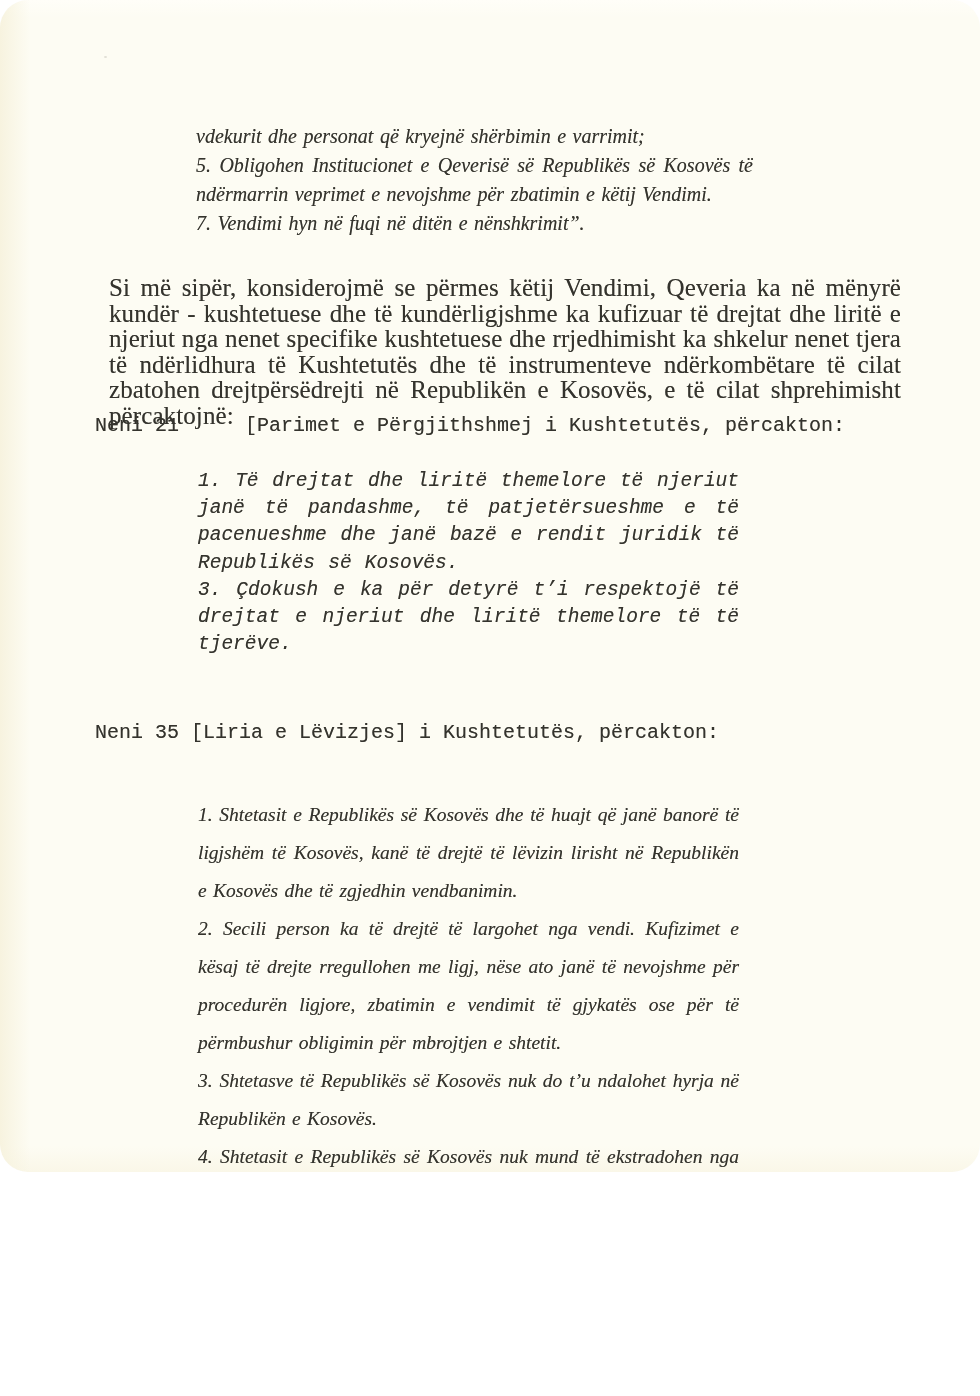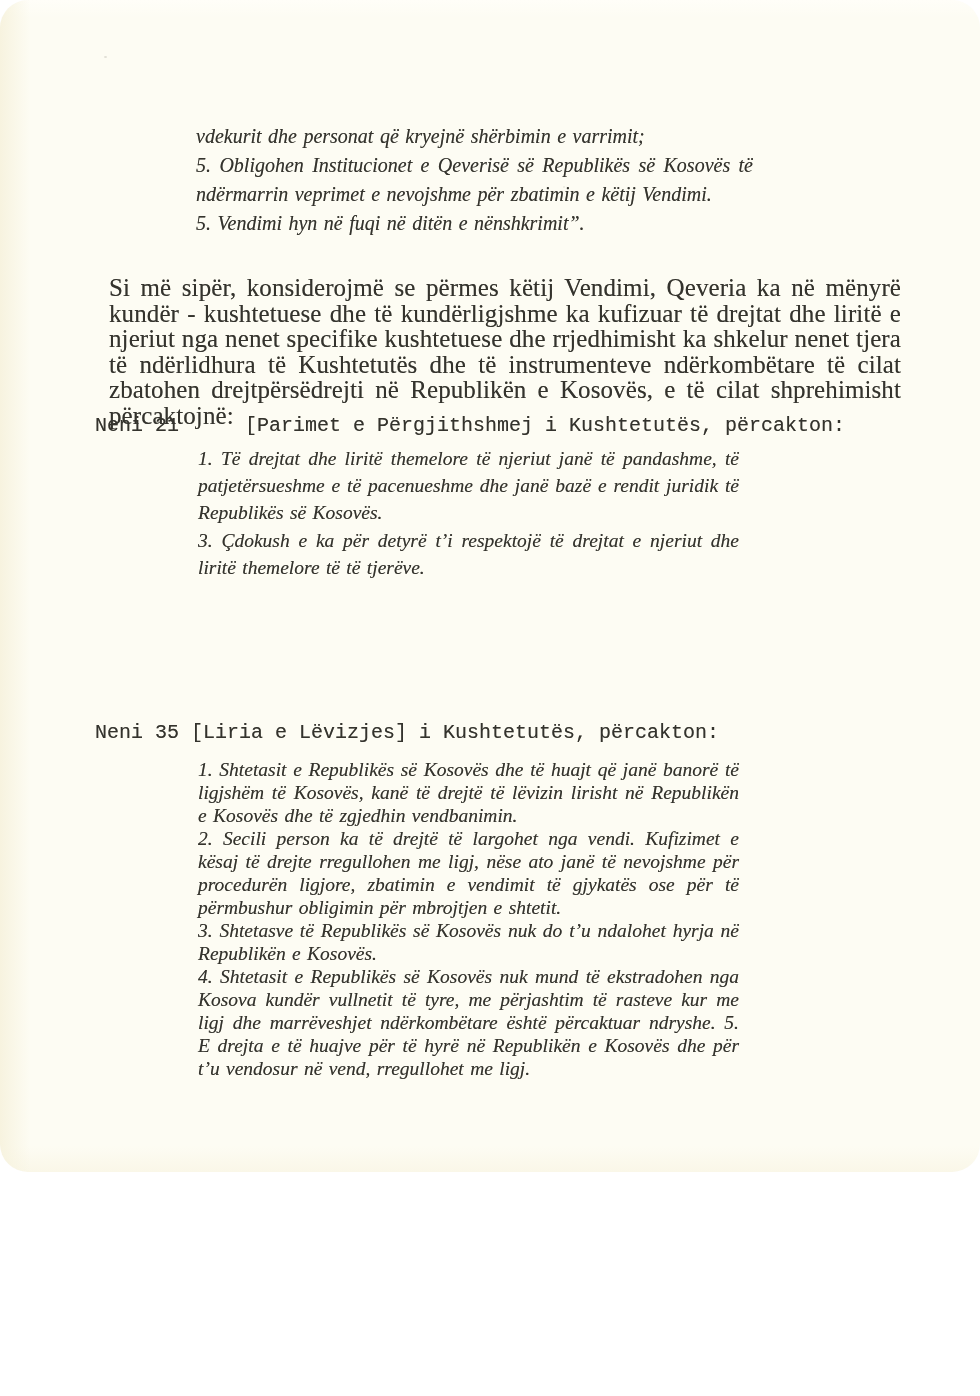--- a/index.html
+++ b/index.html
@@ -36,32 +36,33 @@
     word-spacing: 1.5px;
   }
   .top-excerpt {
     top: 122px;
     left: 196px;
     width: 557px;
     font-size: 20px;
     line-height: 29px;
   }
   .items-21 {
-    top: 445px;
+    top: 468px;
     left: 198px;
     width: 541px;
     font-size: 19.5px;
     line-height: 27.2px;
+    font-family: Liberation Mono, monospace;
   }
   .items-35 {
-    top: 758px;
+    top: 796px;
     left: 198px;
     width: 541px;
     font-size: 19.5px;
-    line-height: 23px;
+    line-height: 38px;
   }
 
   
   .body-para {
     position: absolute;
     top: 261px;
     left: 95px;
     width: 792px;
     margin: 14px;
     font-size: 25px;
@@ -112,21 +113,21 @@
   .speck-c { top: 186px; left: 563px; width: 2px; height: 2px; opacity: .4; }
 </style>
 </head>
 <body>
 
 <div class="page">
 
   <div class="excerpt top-excerpt">
     <p>vdekurit dhe personat që kryejnë shërbimin e varrimit;</p>
     <p>5. Obligohen Institucionet e Qeverisë së Republikës së Kosovës të ndërmarrin veprimet e nevojshme për zbatimin e këtij Vendimi.</p>
-    <p>5. Vendimi hyn në fuqi në ditën e nënshkrimit”.</p>
+    <p>7. Vendimi hyn në fuqi në ditën e nënshkrimit”.</p>
   </div>
 
   <p class="body-para">Si më sipër, konsiderojmë se përmes këtij Vendimi, Qeveria ka në mënyrë kundër - kushtetuese dhe të kundërligjshme ka kufizuar të drejtat dhe liritë e njeriut nga nenet specifike kushtetuese dhe rrjedhimisht ka shkelur nenet tjera të ndërlidhura të Kushtetutës dhe të instrumenteve ndërkombëtare të cilat zbatohen drejtpërsëdrejti në Republikën e Kosovës, e të cilat shprehimisht përcaktojnë:</p>
 
   <div class="heading heading-21">
     <span class="h-num">Neni 21</span><span class="h-title">[Parimet e Përgjithshmej i Kushtetutës, përcakton:</span>
   </div>
 
   <div class="excerpt items-21">
     <p>1. Të drejtat dhe liritë themelore të njeriut janë të pandashme, të patjetërsueshme e të pacenueshme dhe janë bazë e rendit juridik të Republikës së Kosovës.</p>

